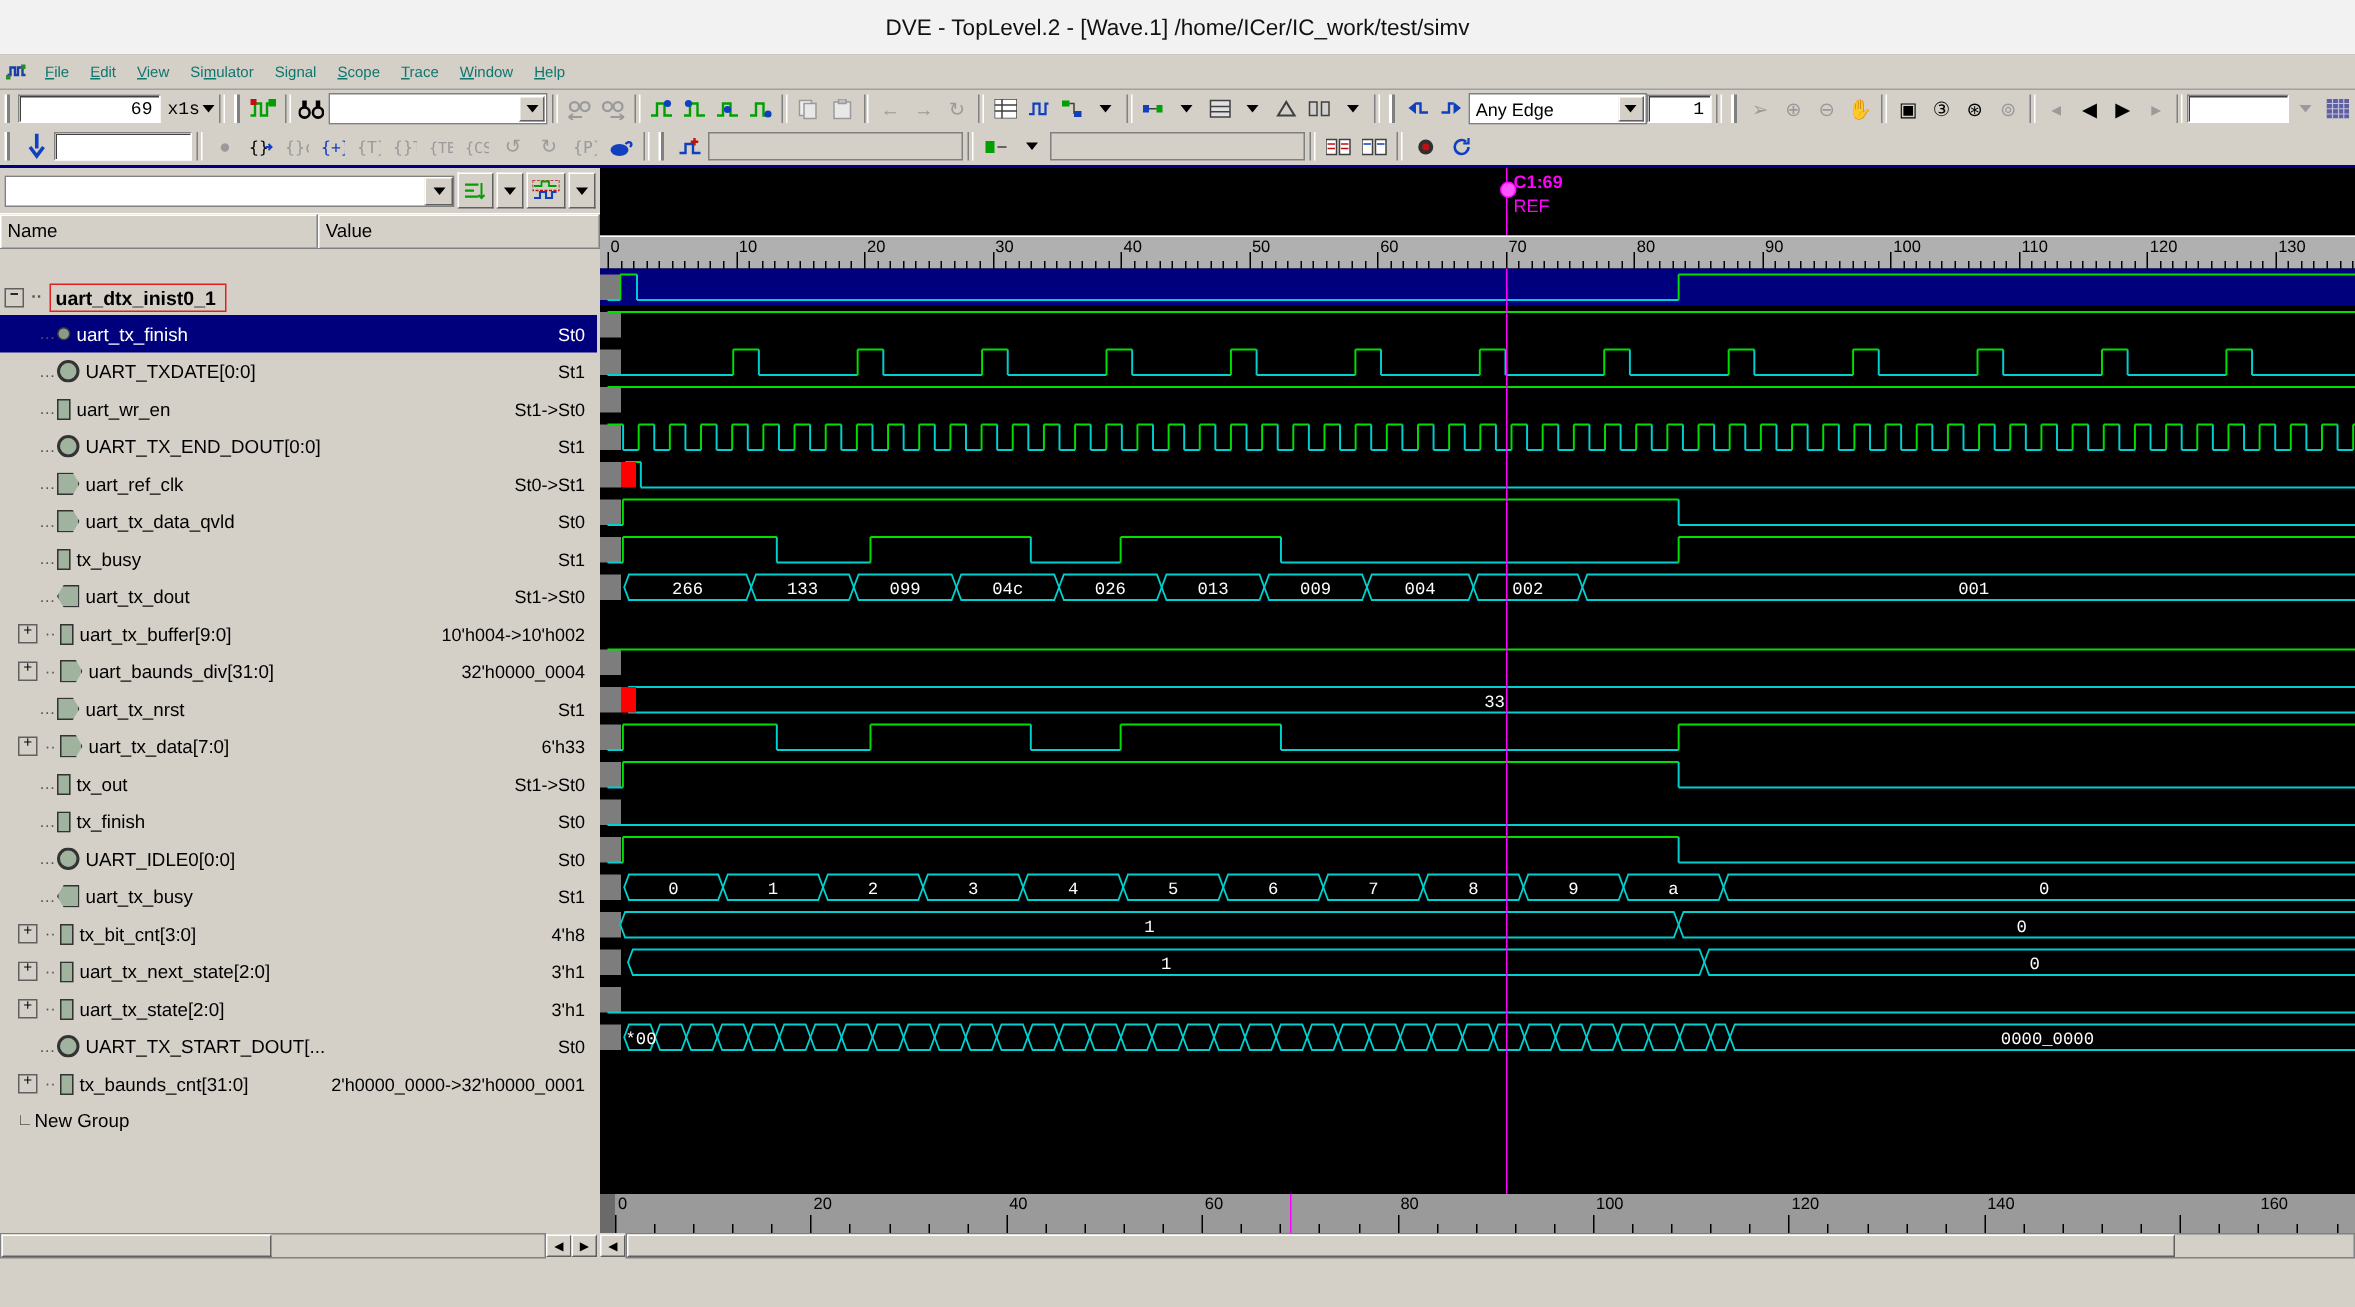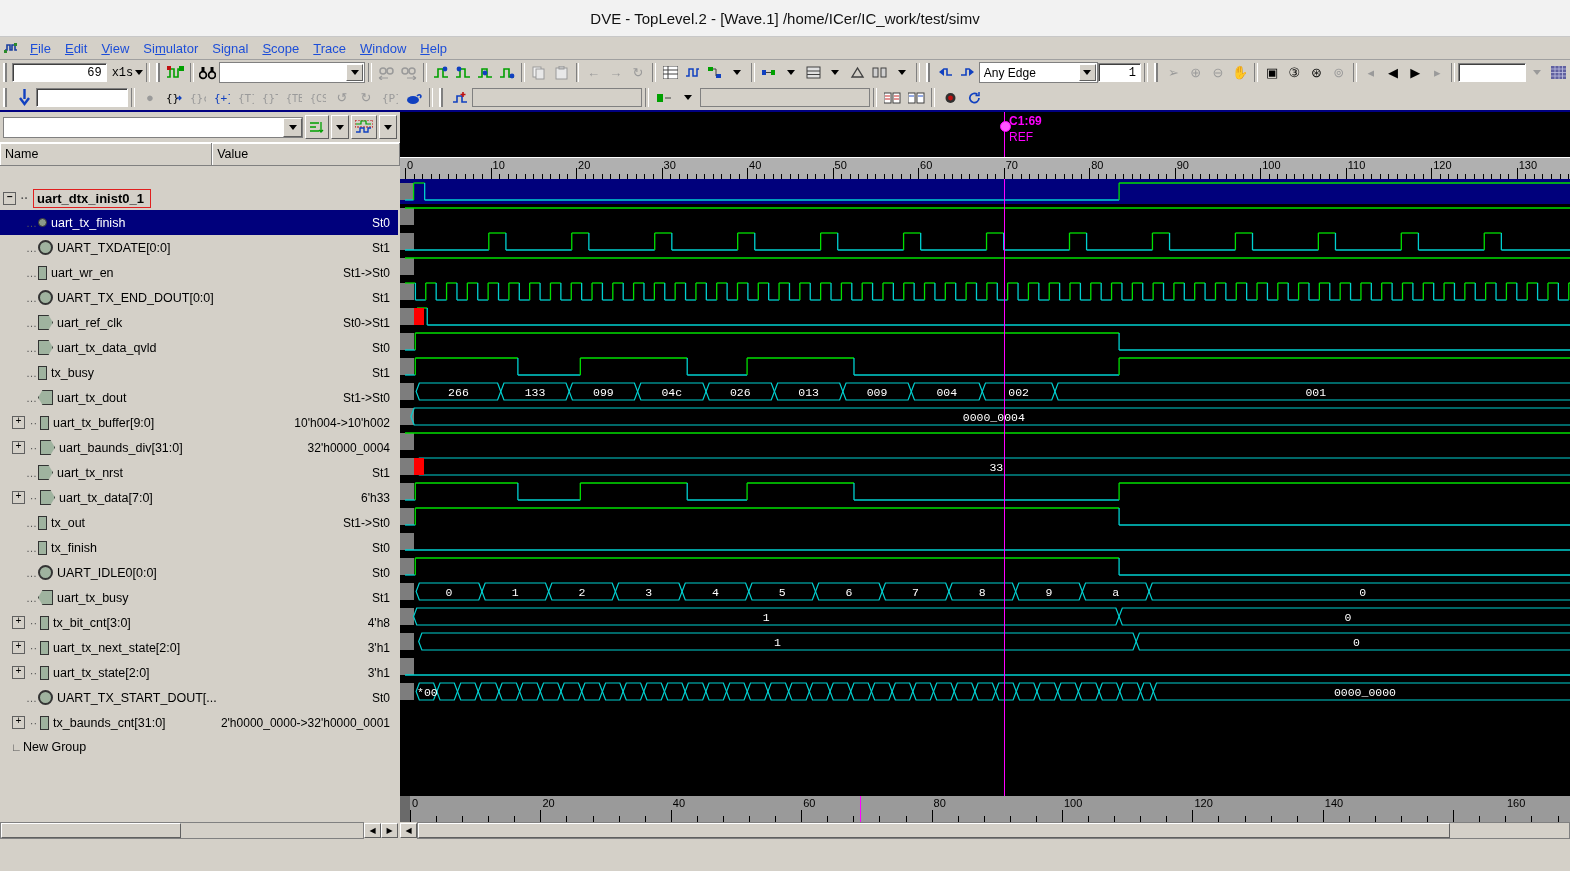--- a/index.html
+++ b/index.html
@@ -7,21 +7,21 @@
   .app{position:relative;width:1570px;height:871px;}
 
   
   .titlebar{height:36px;background:#f2f2f2;display:flex;align-items:center;justify-content:center;
             font-size:15px;color:#111;border-bottom:1px solid #c8c8c8;}
 
   
   .menubar{height:22px;background:#d4d0c8;display:flex;align-items:center;padding-left:2px;
            border-bottom:1px solid #a0a0a0;}
   .menubar .appicon{width:14px;height:14px;margin:0 5px 0 2px;position:relative;}
-  .menuitem{padding:2px 7px;font-size:13px;color:#1d4ed8;cursor:default;}
+  .menuitem{padding:2px 7px;font-size:10px;color:#0f766e;cursor:default;}
   .menuitem u{text-decoration:underline;}
 
   
   .tb{height:25px;background:#d4d0c8;display:flex;align-items:center;gap:0px;}
   .tb2{height:25px;background:#d4d0c8;display:flex;align-items:center;border-bottom:2px solid #000080;}
   .grip{width:6px;height:19px;margin:0 3px;
         background:linear-gradient(90deg,#fff 0 2px,#808080 2px 4px,transparent 4px);}
   .sep{width:2px;height:19px;margin:0 3px;border-left:1px solid #808080;border-right:1px solid #fff;}
   .txtfield{height:17px;background:#fff;border:1px solid #808080;border-right-color:#fff;border-bottom-color:#fff;
             box-shadow:inset 1px 1px 0 #404040;font-family:"Liberation Mono",monospace;font-size:12px;
@@ -1219,27 +1219,20 @@
               <path d="M446.06239999999997 4L508.0784 4L511.2784 12.5L508.0784 21L446.06239999999997 21L442.8624 12.5Z" stroke="#00d0d0" stroke-width="1.2" fill="none"></path>
               <text x="477.07039999999995" y="17" fill="#fff" font-size="11.5" font-family="Liberation Mono,monospace" text-anchor="middle">009</text>
               <path d="M514.4784 4L579.06 4L582.26 12.5L579.06 21L514.4784 21L511.2784 12.5Z" stroke="#00d0d0" stroke-width="1.2" fill="none"></path>
               <text x="546.7692" y="17" fill="#fff" font-size="11.5" font-family="Liberation Mono,monospace" text-anchor="middle">004</text>
               <path d="M585.46 4L651.752 4L654.952 12.5L651.752 21L585.46 21L582.26 12.5Z" stroke="#00d0d0" stroke-width="1.2" fill="none"></path>
               <text x="618.606" y="17" fill="#fff" font-size="11.5" font-family="Liberation Mono,monospace" text-anchor="middle">002</text>
               <path d="M658.152 4L1173.424 4L1176.624 12.5L1173.424 21L658.152 21L654.952 12.5Z" stroke="#00d0d0" stroke-width="1.2" fill="none"></path>
               <text x="915.788" y="17" fill="#fff" font-size="11.5" font-family="Liberation Mono,monospace" text-anchor="middle">001</text>
             </svg>
           </div>
-          <div class="wrow" style="top: 225px;">
-            <div class="lead"></div>
-            <svg width="1170" height="25" style="position:absolute;left:0;top:0">
-              <path d="M14.186399999999999 4L1173.424 4L1176.624 12.5L1173.424 21L14.186399999999999 21L10.9864 12.5Z" stroke="#00d0d0" stroke-width="1.2" fill="none"></path>
-              <text x="593.8052" y="17" fill="#fff" font-size="11.5" font-family="Liberation Mono,monospace" text-anchor="middle">0000_0004</text>
-            </svg>
-          </div>
           <div class="wrow" style="top: 250px;">
             <div class="lead"></div>
             <svg width="1170" height="25" style="position:absolute;left:0;top:0">
               <path d="M5 4L1176.624 4" stroke="#00e000" stroke-width="1.3" fill="none"></path>
             </svg>
           </div>
           <div class="wrow" style="top: 275px;">
             <div class="lead"></div>
             <svg width="1170" height="25" style="position:absolute;left:0;top:0">
               <path d="M19.3176 4L1173.424 4L1176.624 12.5L1173.424 21L19.3176 21L16.1176 12.5Z" stroke="#00d0d0" stroke-width="1.2" fill="none"></path>

